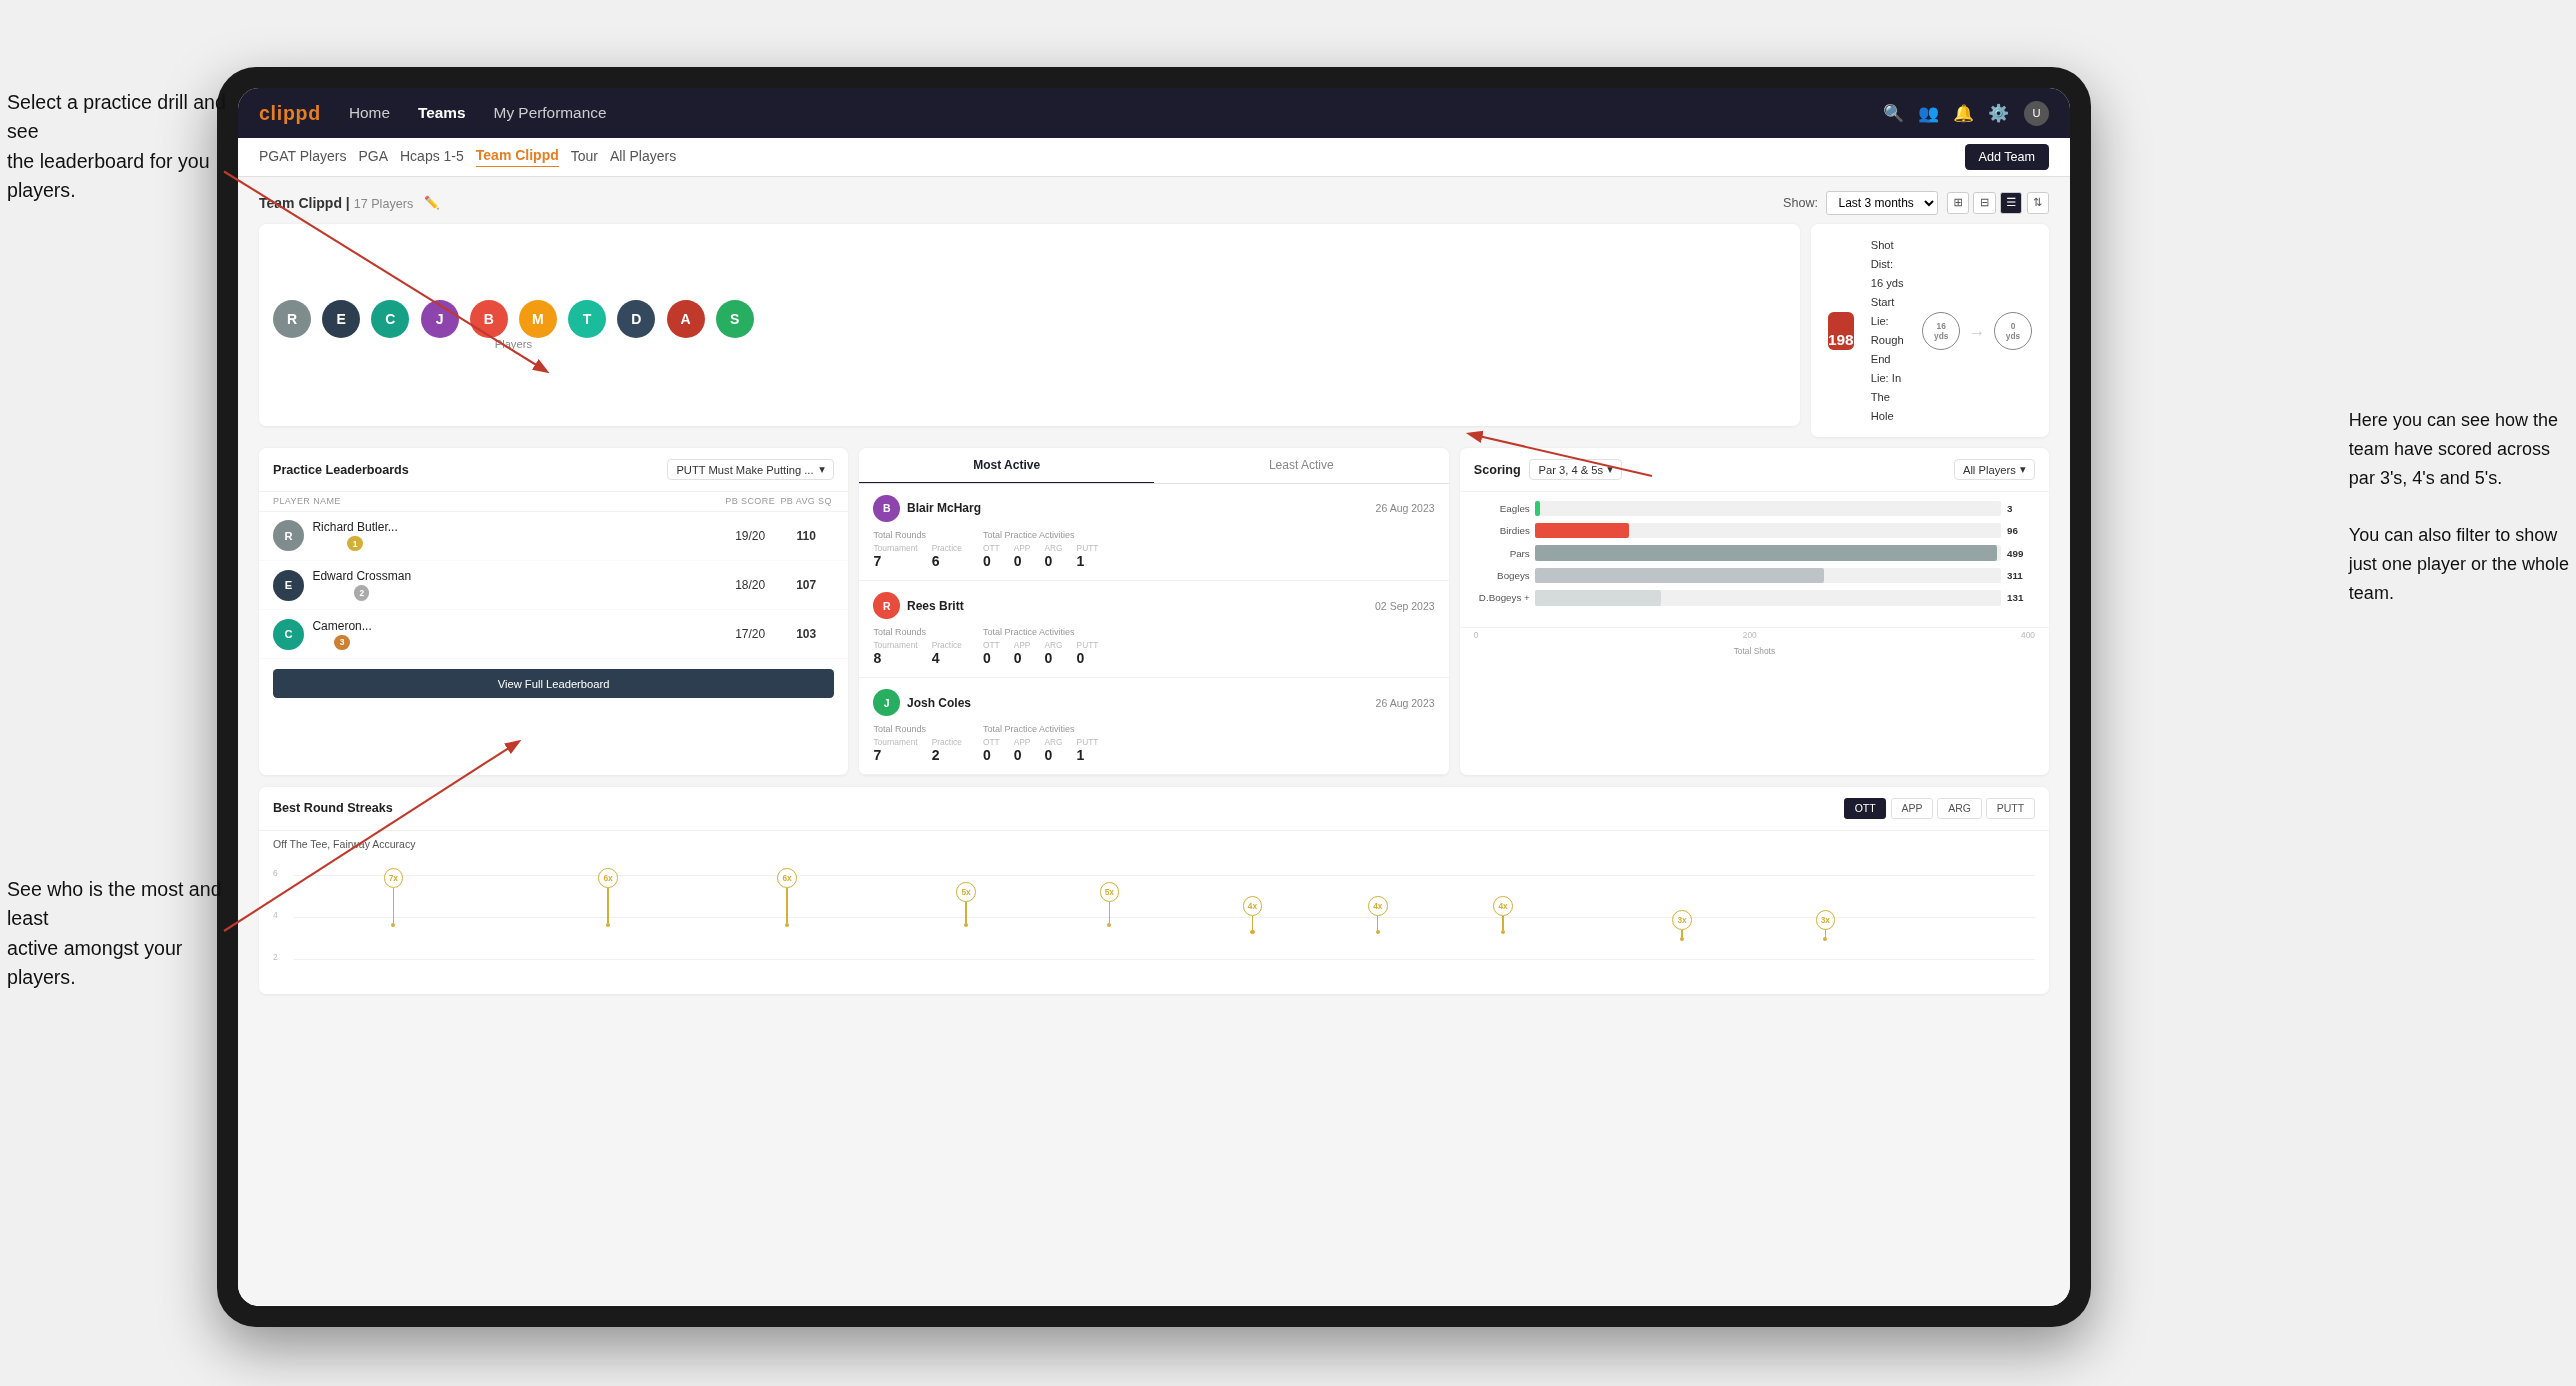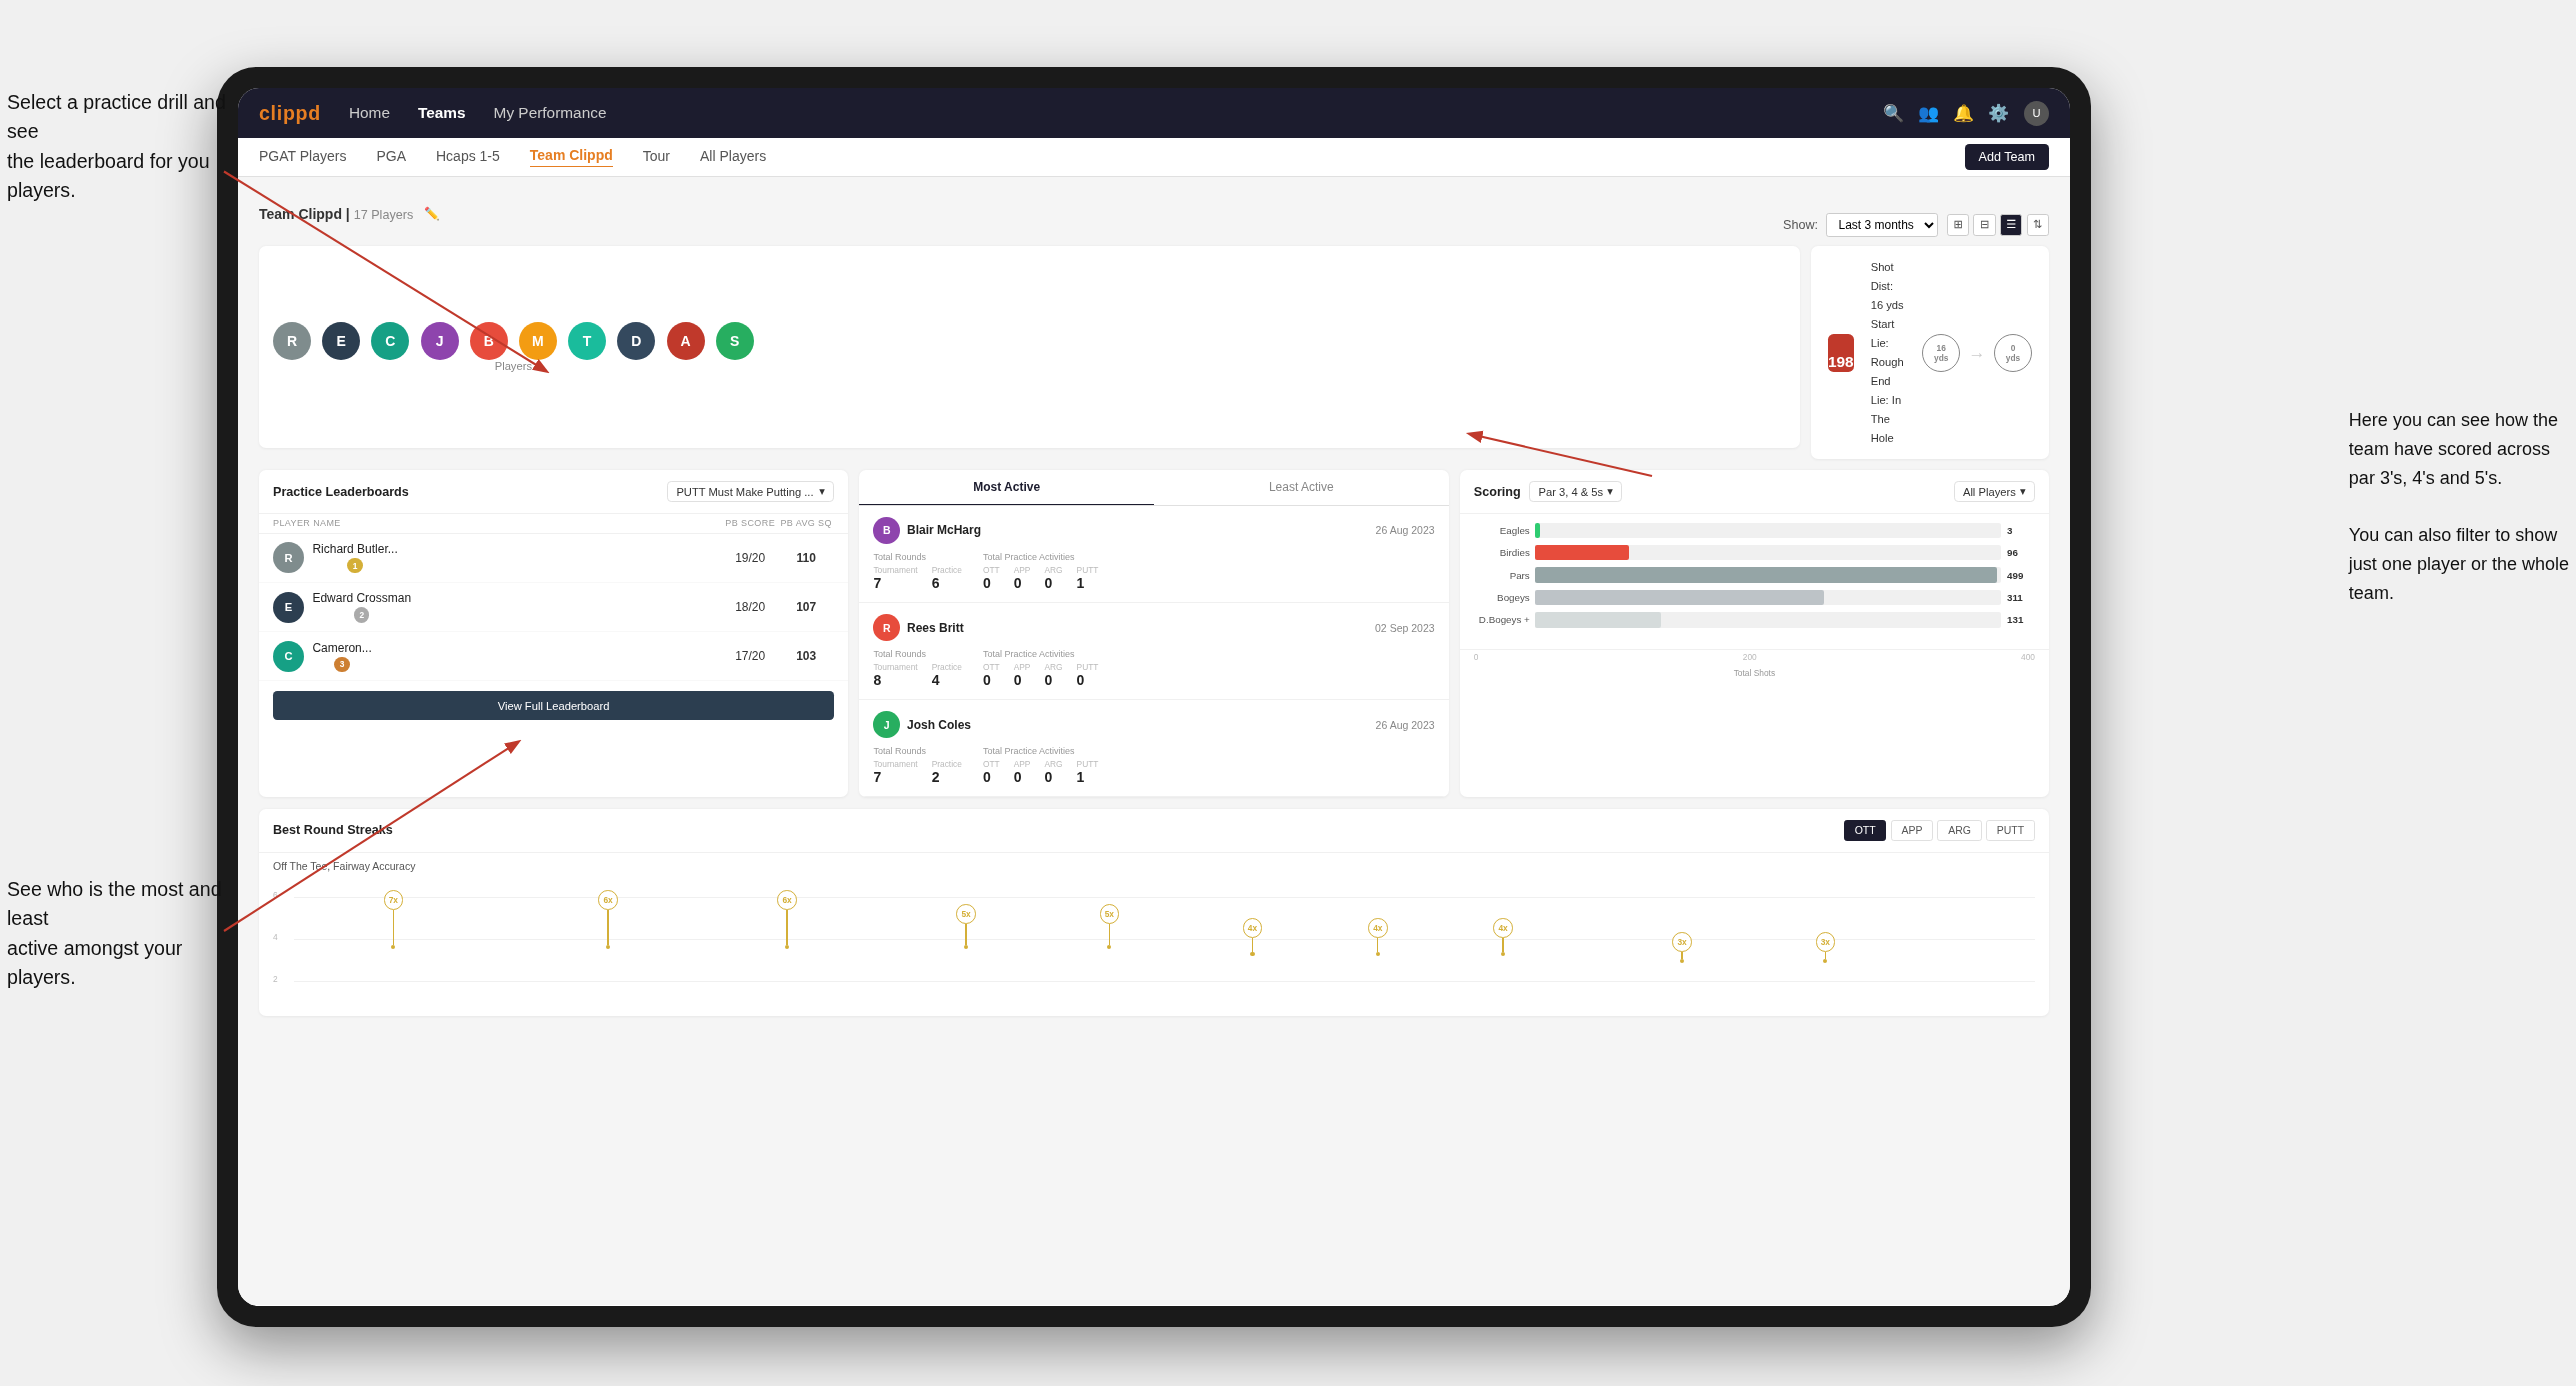--- a/index.html
+++ b/index.html
@@ -82,21 +82,21 @@
       font-size: 11.2px;
     }
 
     
     .sub-navbar {
       background: #fff;
       height: 39px;
       display: flex;
       align-items: center;
       padding: 0 21px;
-      gap: 30px;
+      gap: 12px;
       border-bottom: 0.7px solid #e0e0e0;
     }
     .sub-nav-link {
       font-size: 14px;
       color: #555;
       cursor: pointer;
       padding-bottom: 2.8px;
     }
     .sub-nav-link.active {
       color: #e67e22;
@@ -134,21 +134,20 @@
       color: #333;
       font-weight: 600;
     }
     .team-edit-icon { color: #888; font-size: 12.6px; margin-left: 5.6px; cursor: pointer; }
     .show-filter {
       display: flex;
       align-items: center;
       gap: 8.4px;
       font-size: 12.6px;
       color: #555;
-      margin-top: 22px;
     }
     .show-filter select {
       font-size: 12px;
       padding: 2.8px 7px;
       border: 0.7px solid #ccc;
       border-radius: 2.8px;
       background: #fff;
     }
     .view-icons { display: flex; gap: 4.2px; }
     .view-icon {

